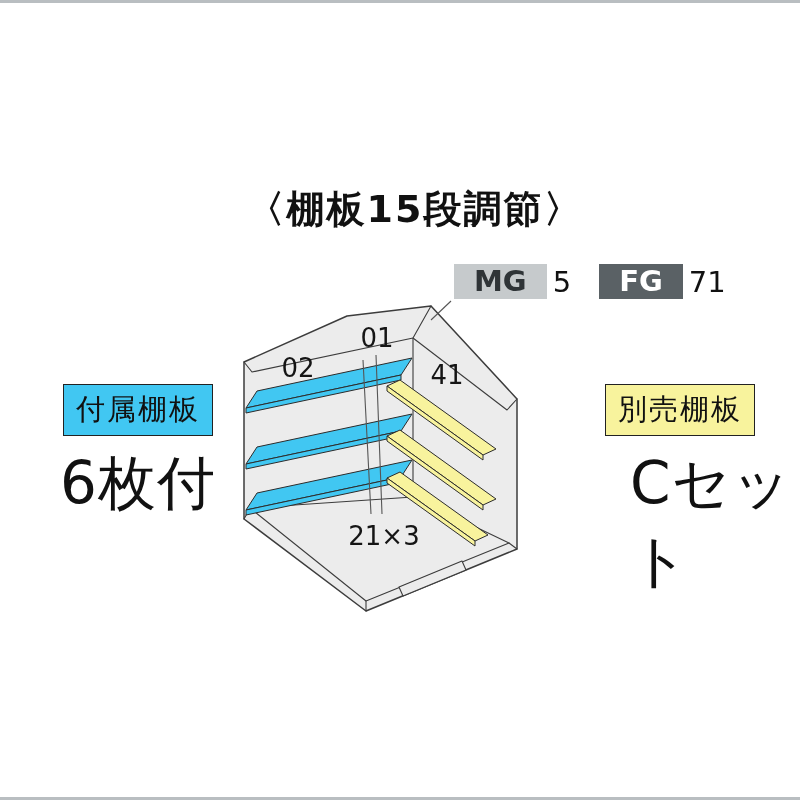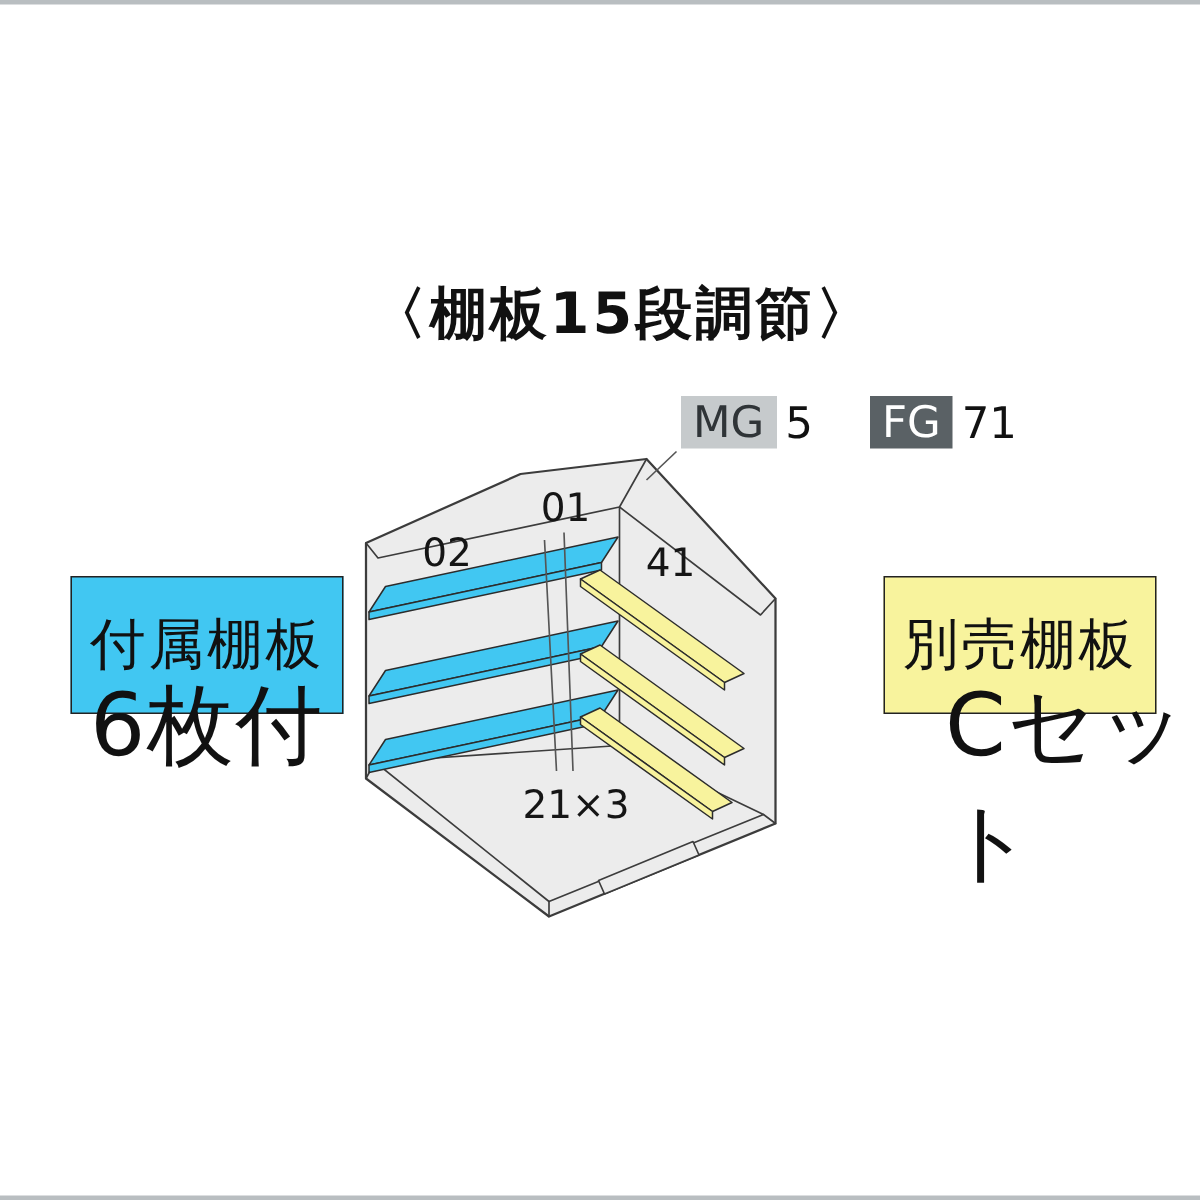--- a/index.html
+++ b/index.html
@@ -17,28 +17,28 @@
   }
   .rule{position:absolute;left:0;right:0;height:3px;background:#b9bec1}
   .rule-top{top:0}
   .rule-bottom{bottom:0}
   .title{
     position:absolute;top:184px;left:15px;width:100%;text-align:center;
     font-size:38px;font-weight:600;letter-spacing:2px;
   }
   .codes{position:absolute;left:454px;top:264px;display:flex;align-items:center;font-size:29px}
   .code-group{display:flex;align-items:center;gap:6px}
-  .code-group + .code-group{margin-left:38px}
-  .chip{display:inline-block;padding:1px 8px;font-weight:normal;line-height:1.15}
+  .code-group + .code-group{margin-left:28px}
+  .chip{display:inline-block;padding:1px 20px;font-weight:bold;line-height:1.15}
   .chip-gray{background:var(--chip-gray);color:#2f3437}
   .chip-dark{background:var(--chip-dark);color:#ffffff}
   .code-val{font-weight:500}
   .tag{
-    position:absolute;font-size:37px;padding:20px 12px;border:1px solid #222;
-    letter-spacing:2px;font-weight:500;
+    position:absolute;font-size:29px;padding:5px 12px;border:1px solid #222;
+    letter-spacing:2px;font-weight:500;margin-left:16px;
   }
   .tag-left{left:47px;top:384px;background:var(--shelf-cyan)}
   .tag-right{left:589px;top:384px;background:var(--shelf-yellow)}
   .big-val{position:absolute;font-size:58px;font-weight:400;letter-spacing:1px}
   .big-val-left{left:60px;top:445px}
   .big-val-right{left:630px;top:445px}
   .shed-svg{position:absolute;left:228px;top:288px}
   .face{fill:var(--wall-gray);stroke:var(--outline);stroke-width:1.5;stroke-linejoin:round}
   .thin{stroke:var(--outline);stroke-width:1.1;fill:none;stroke-linecap:round;stroke-linejoin:round}
   .shelf-c{fill:var(--shelf-cyan);stroke:#2c2c2c;stroke-width:1;stroke-linejoin:round}

